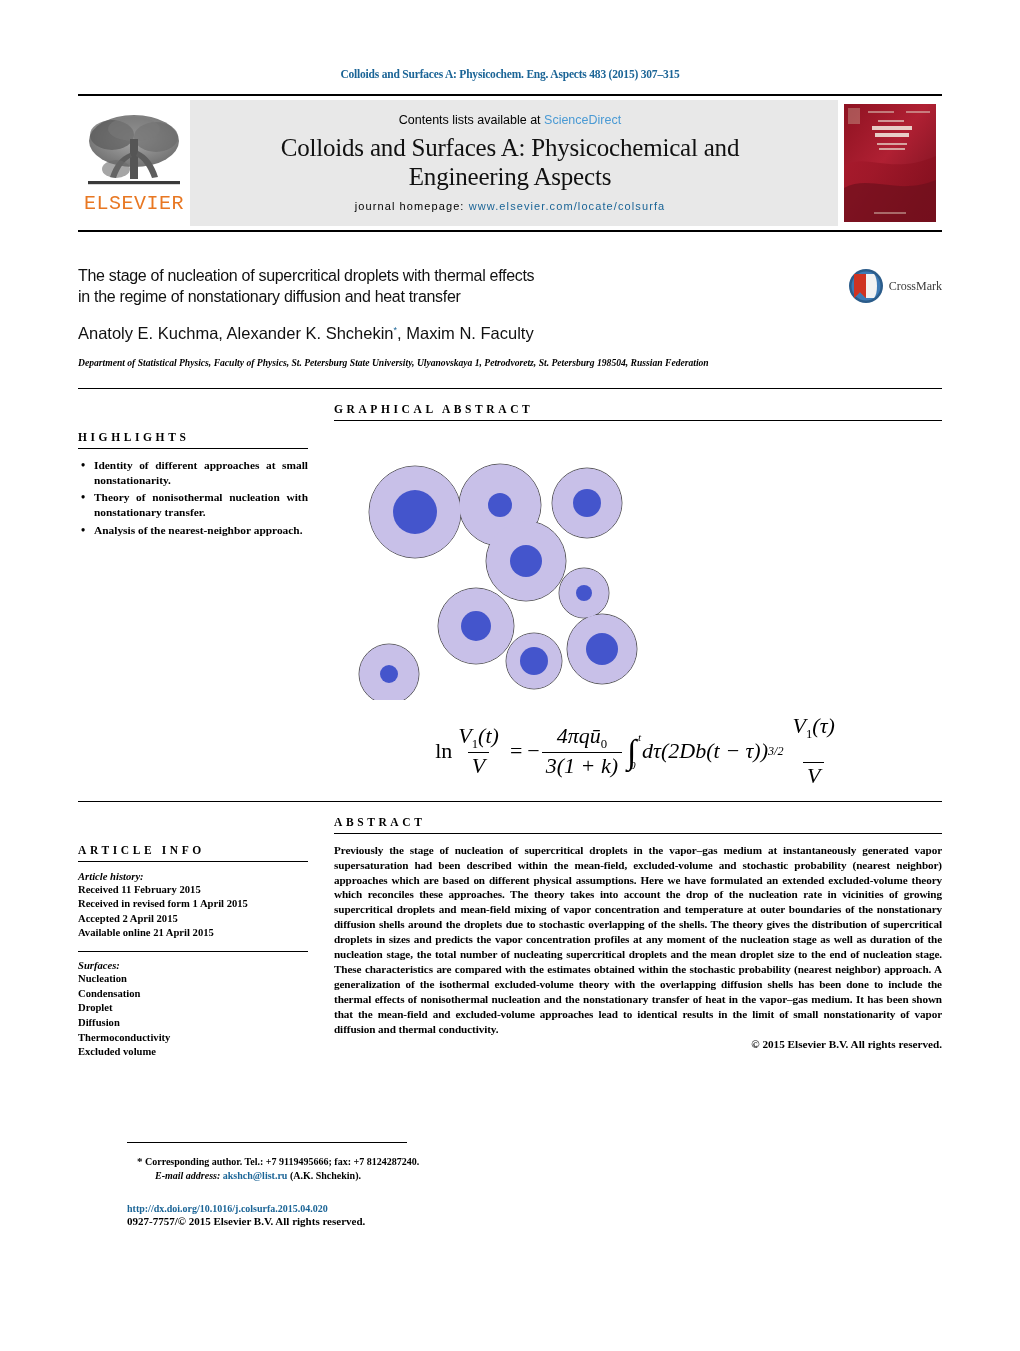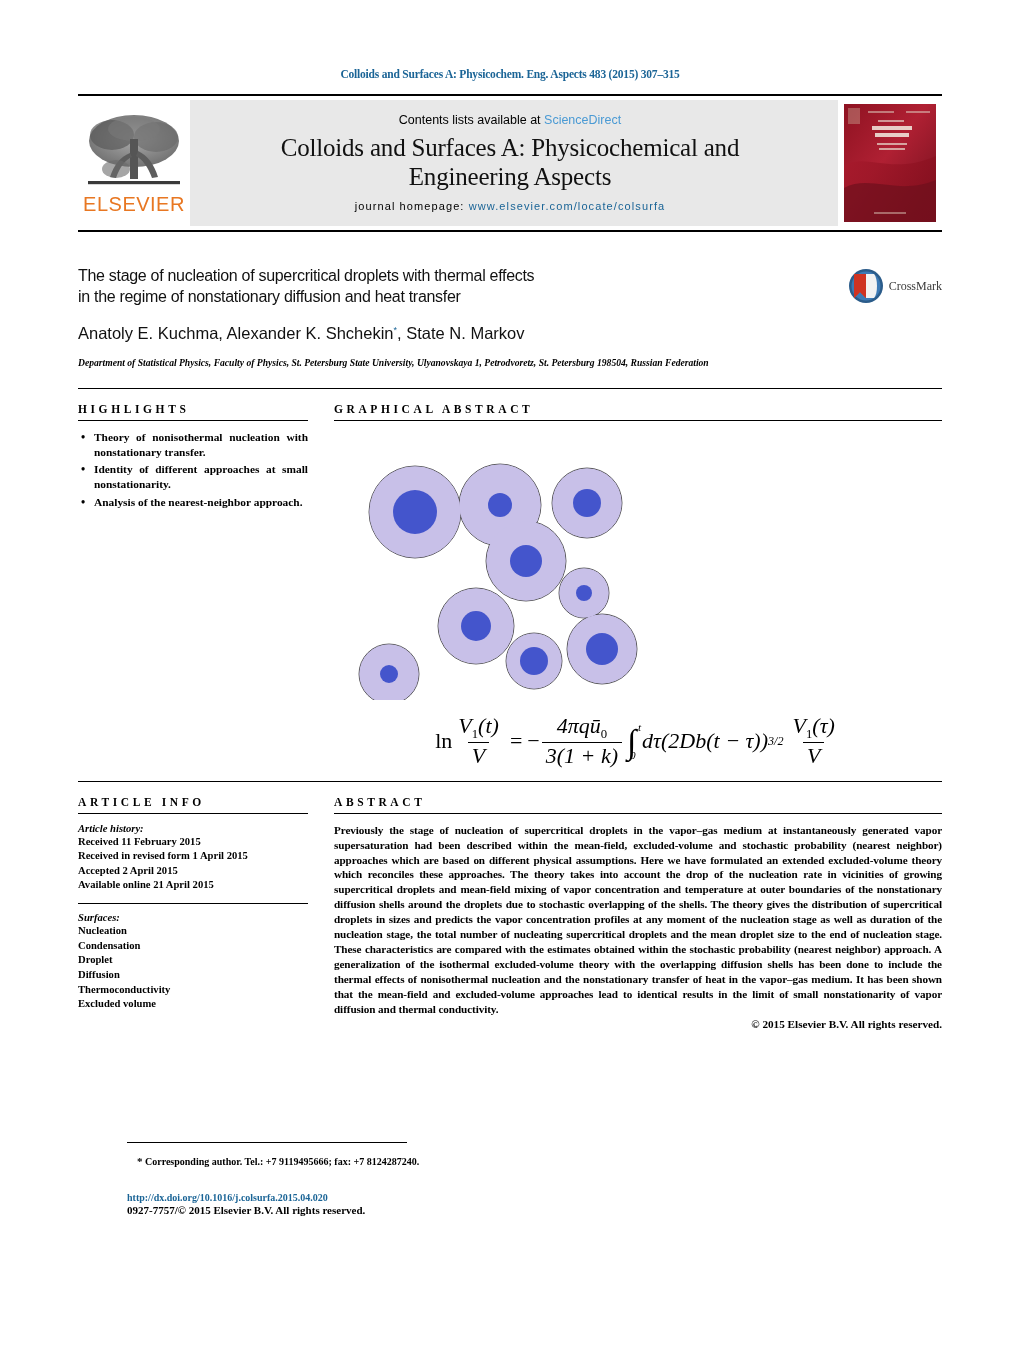--- a/index.html
+++ b/index.html
@@ -49,21 +49,21 @@
     width: 112px;
     flex: 0 0 112px;
     display: flex;
     flex-direction: column;
     align-items: center;
     justify-content: center;
     padding: 2px 0 4px 0;
   }
   .tree-svg { display:block; }
   .elsevier-word {
-    font-family: Liberation Sans, sans-serif;
+    font-family: Liberation Mono, monospace;
     color: #E87722;
     font-size: 20px;
     letter-spacing: 0.5px;
     line-height: 1;
     margin-top: 1px;
     text-align: right;
   }
   .masthead-center {
     flex: 1 1 auto;
     background: #e8e8e8;
@@ -155,21 +155,21 @@
   }
 
   .rule-thin { border: 0; border-top: 1px solid #000; margin: 0; }
 
   
   .hl-ga-section {
     margin: 0 78px;
     display: flex;
     gap: 26px;
   }
-  .col-left { width: 230px; flex: 0 0 230px; }
+  .col-left { width: 230px; flex: 0 0 230px; margin-top: 28px; }
   .col-right { flex: 1 1 auto; }
 
   .sec-head {
     font-family: "Liberation Serif", serif;
     font-weight: bold;
     font-size: 11.5px;
     letter-spacing: 3.6px;
     margin-bottom: 5px;
   }
   .sec-rule { border: 0; border-top: 1.6px solid #000; margin: 0 0 9px 0; }
@@ -404,21 +404,21 @@
       </svg>
     </div>
   </div>
 
   <div class="title-block">
     <h1 class="paper-title">
       <span>The stage of nucleation of supercritical droplets with thermal effects</span><br>
       <span>in the regime of nonstationary diffusion and heat transfer</span>
     </h1>
     <div class="authors">
-      <span>Anatoly E. Kuchma, Alexander K. Shchekin</span><sup class="sm">*</sup><span>, State N. Markov</span>
+      <span>Anatoly E. Kuchma, Alexander K. Shchekin</span><sup class="sm">*</sup><span>, Maxim N. Faculty</span>
     </div>
     <div class="affil">Department of Statistical Physics, Faculty of Physics, St. Petersburg State University, Ulyanovskaya 1, Petrodvoretz, St. Petersburg 198504, Russian Federation</div>
 
     <div class="crossmark">
       <svg width="36" height="36" viewBox="0 0 36 36">
         <circle cx="18" cy="18" r="17" fill="#2b5c8a"></circle>
         <circle cx="18" cy="18" r="14.5" fill="#3d7ab5"></circle>
         <path d="M6 6 L18 6 L18 30 L12 24 L6 30 Z" fill="#d93b2b"></path>
         <path d="M18 6 L26 6 C30 10 30 26 26 30 L18 30 Z" fill="#f2f2f2"></path>
         <path d="M18 6 L18 30 L12 24 L6 30 L6 6 Z" fill="#cf3322"></path>
@@ -430,22 +430,22 @@
   <div style="margin:18px 78px 0 78px;">
       <hr class="rule-thin">
     </div>
 
   <div class="hl-ga-section" style="margin-top:14px;">
 
     <div class="col-left">
       <div class="sec-head">HIGHLIGHTS</div>
       <hr class="sec-rule">
       <ul class="highlights">
+        <li>Identity of different approaches at small nonstationarity.</li>
         <li>Theory of nonisothermal nucleation with nonstationary transfer.</li>
-        <li>Identity of different approaches at small nonstationarity.</li>
         <li>Analysis of the nearest-neighbor approach.</li>
       </ul>
     </div>
 
     <div class="col-right">
       <div class="sec-head">GRAPHICAL ABSTRACT</div>
       <hr class="sec-rule">
 
       <div class="ga-figure">
         <svg width="600" height="270" viewBox="0 0 600 270">
@@ -499,21 +499,21 @@
             <span class="den">3(1 + k)</span>
           </span>
           <span class="intg" style="margin:0 1px 0 3px;">
             <span style="font-size:0.33em; margin-left:11px; font-style:italic;">t</span>
             <span>∫</span>
             <span style="font-size:0.33em; margin-left:3px;">0</span>
           </span>
           <span>dτ</span>
           <span>(2Db(t − τ))</span>
             <sup class="sm">3/2</sup>
-          <span class="frac" style="margin-left:5px;">
+          <span class="frac" style="margin-left:5px;gap:20px;">
             <span class="num"><span>V</span><sub class="sm">1</sub><span>(τ)</span></span>
             <span class="den">V</span>
           </span>
         </span>
       </div>
     </div>
   </div>
 
   <div style="margin:12px 78px 0 78px;">
       <hr class="rule-thin">
@@ -551,18 +551,23 @@
     </div>
   </div>
 
   <div class="footer-area">
     <div class="footer-inner">
       <hr class="foot-rule" style="width:280px;">
       <div class="corr-line">
         <span class="star">*</span>
         <span>Corresponding author. Tel.: +7 9119495666; fax: +7 8124287240.</span>
       </div>
+      <div class="email-line">
+        <span class="email-label">E-mail address:</span>
+        <span class="email-link">akshch@list.ru</span>
+        <span>(A.K. Shchekin).</span>
+      </div>
       <div class="doi-line">http://dx.doi.org/10.1016/j.colsurfa.2015.04.020</div>
       <div class="issn-line">0927-7757/© 2015 Elsevier B.V. All rights reserved.</div>
     </div>
   </div>
 
 </div>
 
 </body></html>

